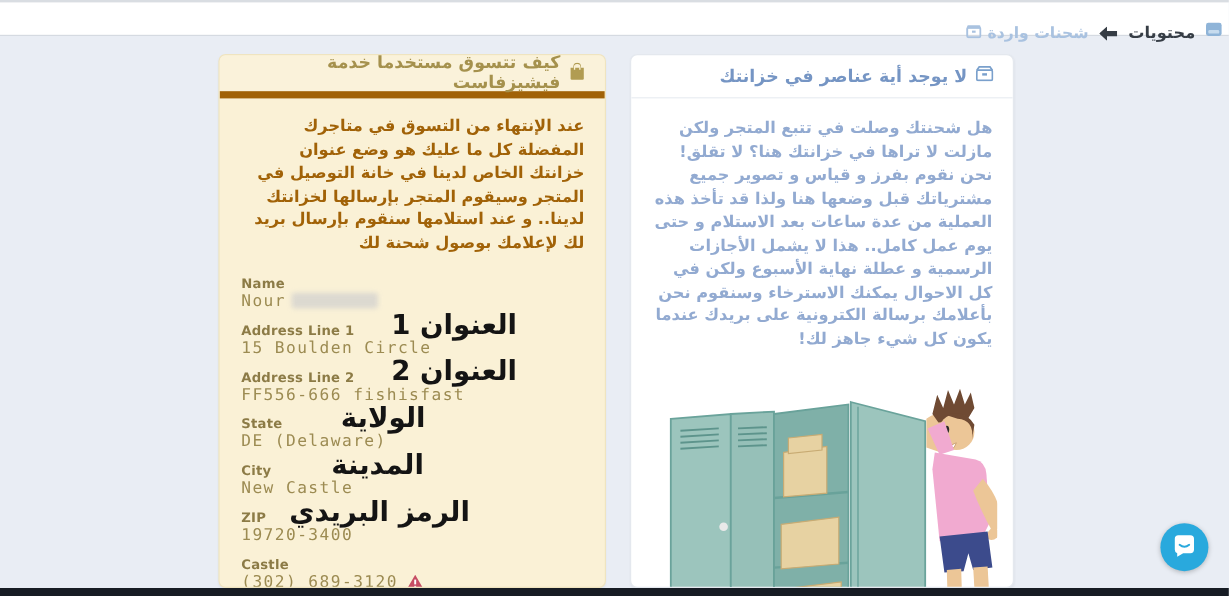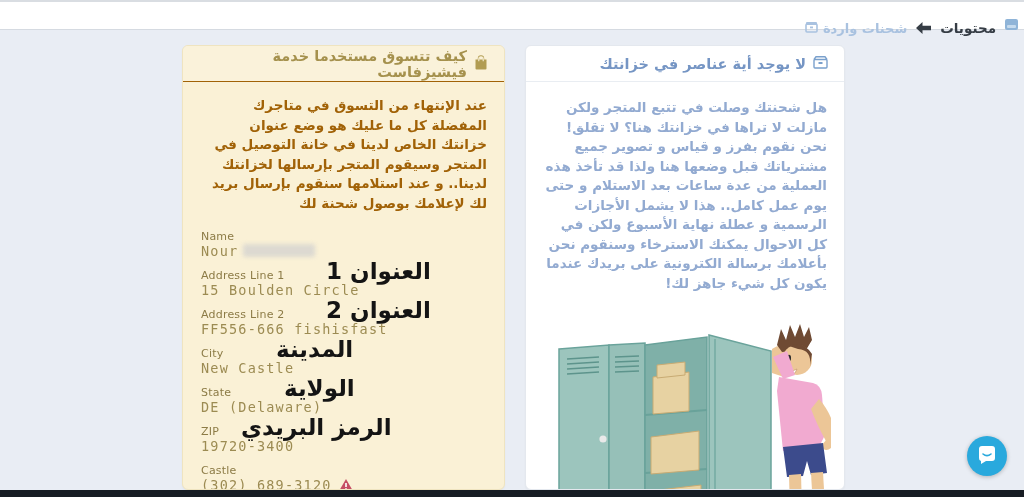--- a/index.html
+++ b/index.html
@@ -23,33 +23,33 @@
   .bc-corner { width: 13px; height: 11px; background: #8fb4d8; border-radius: 2px; position: relative; margin-bottom: 8px; }
   .bc-corner::after { content:""; position:absolute; left:2px; bottom:2px; right:2px; height:3px; background:#c6dbee; border-radius:1px; }
   
   .card { position: absolute; top: 45px; bottom: 7px; border-radius: 6px; overflow: hidden; direction: rtl; }
   .card-how { left: 182px; width: 323px; background: #faf1d6; border: 1px solid #efe4c0; box-shadow: 0 1px 2px rgba(0,0,0,.04); }
   .card-empty { left: 525px; width: 320px; background: #ffffff; border: 1px solid #e4e8ee; box-shadow: 0 1px 2px rgba(0,0,0,.04); }
   .card-head {
     height: 36px; display: flex; align-items: center; gap: 7px;
     padding: 0 16px; font-weight: bold; font-size: 14.5px;
   }
-  .card-how .card-head { color: #a5914d; border-bottom: 1px solid #a16207; background: #faf2da; }
+  .card-how .card-head { color: #a5914d; border-bottom: 6px solid #a16207; background: #faf2da; }
   .card-empty .card-head { color: #7595c4; border-bottom: 1px solid #e9edf2; }
   .card-body-text {
     padding: 14px 17px 8px 17px; font-size: 13.5px; line-height: 19.5px;
     text-align: right; font-weight: bold;
   }
   .card-how .card-body-text { color: #a16207; }
   .card-empty .card-body-text { color: #92aad1; padding-top: 16px; }
   
   .addr-form { direction: ltr; text-align: left; margin: 4px 18px 0 18px; position: relative; }
   .field { margin-bottom: 5px; }
   .frow { position: relative; height: 14px; }
-  .flabel { font-size: 11px; font-weight: normal; color: #8c7b46; letter-spacing: .2px; }
+  .flabel { font-size: 11px; font-weight: bold; color: #8c7b46; letter-spacing: .2px; }
   .annot {
     position: absolute; top: -6px; font-size: 23px; font-weight: bold; color: #141414;
     font-family: "DejaVu Sans", sans-serif; white-space: nowrap; direction: rtl;
   }
   .fvalue {
     font-family: "DejaVu Sans Mono", "Liberation Mono", monospace;
     font-size: 13.5px; letter-spacing: 1.2px; color: #9c8b52; margin-top: 3px; height: 17px;
     display: flex; align-items: center;
   }
   .redact {
@@ -134,35 +134,35 @@
         <span class="flabel">Address Line 2</span>
         <span class="annot" style="left:125px;">العنوان 2</span>
       </div>
       <div class="fvalue">
           <span>FF556-666 fishisfast</span>
         </div>
     </div>
 
     <div class="field">
       <div class="frow">
+        <span class="flabel">State</span>
+        <span class="annot" style="left:83px;">الولاية</span>
+      </div>
+      <div class="fvalue">
+          <span>DE (Delaware)</span>
+        </div>
+    </div>
+
+    <div class="field">
+      <div class="frow">
         <span class="flabel">City</span>
         <span class="annot" style="left:75px;">المدينة</span>
       </div>
       <div class="fvalue">
           <span>New Castle</span>
-        </div>
-    </div>
-
-    <div class="field">
-      <div class="frow">
-        <span class="flabel">State</span>
-        <span class="annot" style="left:83px;">الولاية</span>
-      </div>
-      <div class="fvalue">
-          <span>DE (Delaware)</span>
         </div>
     </div>
 
     <div class="field">
       <div class="frow">
         <span class="flabel">ZIP</span>
         <span class="annot" style="left:40px;">الرمز البريدي</span>
       </div>
       <div class="fvalue">
           <span>19720-3400</span>

